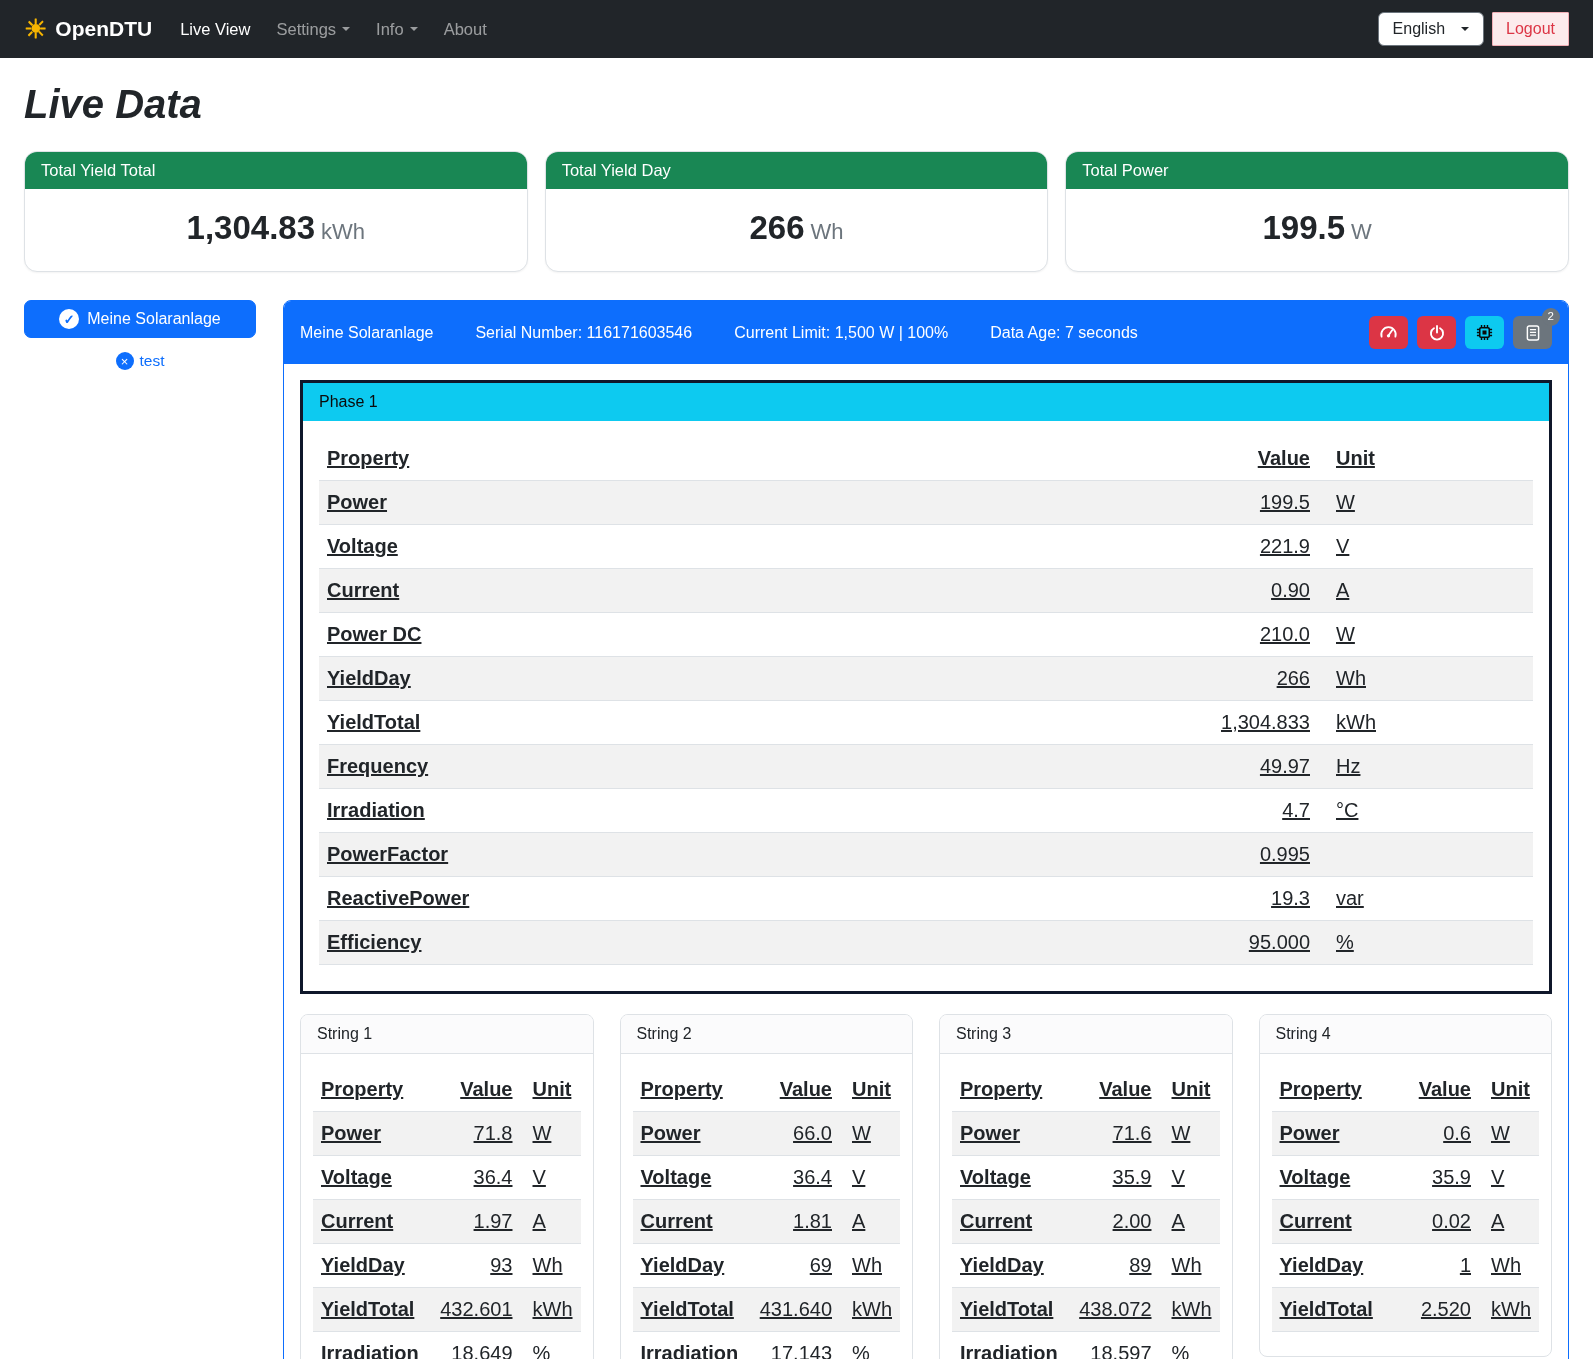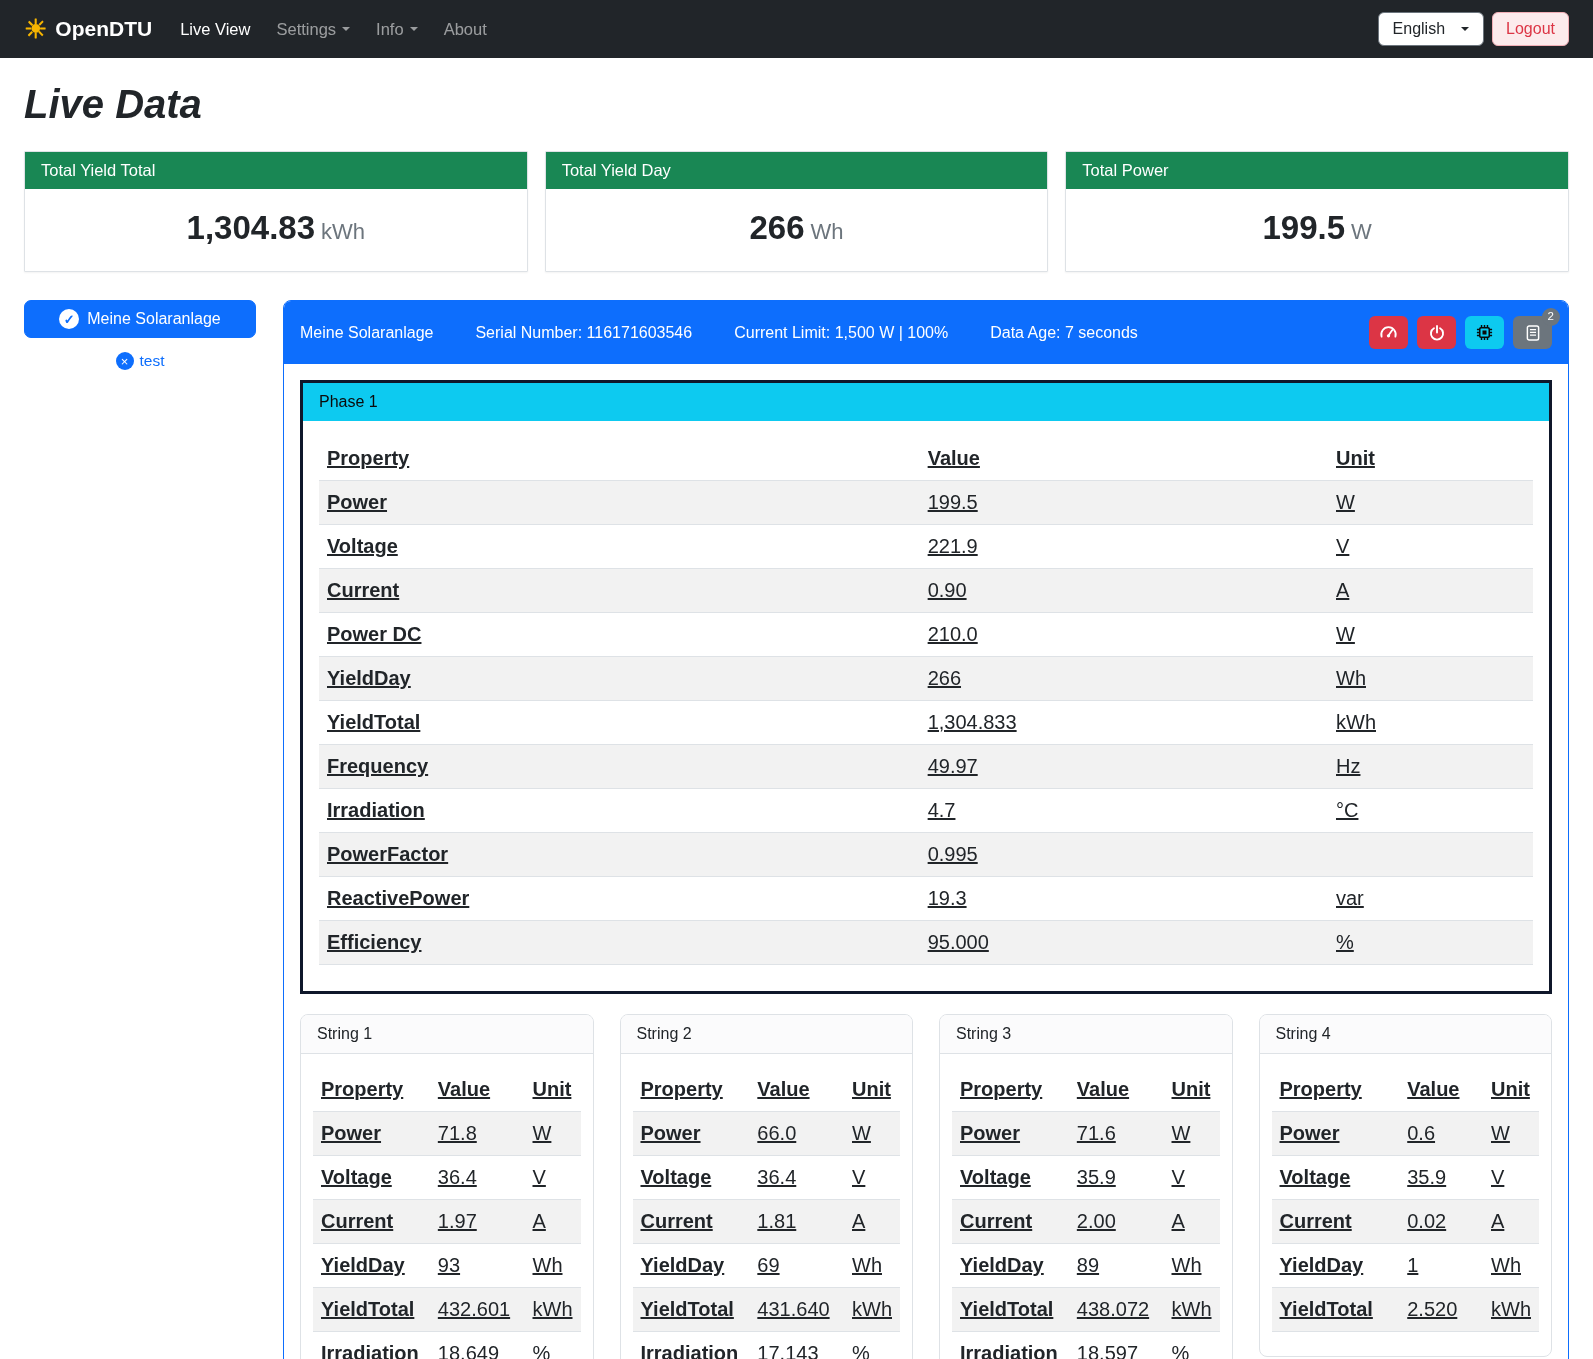--- a/index.html
+++ b/index.html
@@ -47,34 +47,34 @@
     padding: 7px 14px; font-size: 16px;
     display: flex; align-items: center; gap: 16px; cursor: pointer;
   }
   .caret-dark {
     display: inline-block;
     border: 4px solid transparent; border-top-color: #212529;
     transform: translateY(2px);
   }
   .logout-btn {
     background: #fcebec; color: #dc3545;
-    border: 1px solid #f1aeb5; border-radius: 6px;
+    border: 1px solid #f1aeb5; border-radius: 1px;
     padding: 7px 13px; font-size: 16px; cursor: pointer;
     font-family: inherit;
   }
 
   
   .page { padding: 14px 24px 28px; }
   .page-title { font-size: 40px; font-weight: 700; margin: 10px 0 24px; font-style: italic; }
 
   
   .cards-row { display: flex; gap: 17px; margin-bottom: 28px; }
   .summary-card {
     flex: 1;
-    border: 1px solid #dee2e6; border-radius: 1px;
+    border: 1px solid #dee2e6; border-radius: 13px;
     overflow: hidden;
     box-shadow: 0 1px 2px rgba(0,0,0,.05);
     background: #fff;
   }
   .summary-head {
     background: #198754; color: #fff;
     padding: 9px 16px; font-size: 16.5px;
   }
   .summary-body { padding: 20px 16px 24px; text-align: center; }
   .summary-value { font-size: 33px; font-weight: 700; color: #212529; }
@@ -148,21 +148,21 @@
   .phase-body { padding: 16px 16px 26px; }
 
   table.data-table { width: 100%; border-collapse: collapse; font-size: 20px; text-decoration: underline; }
   table.data-table th, table.data-table td {
     padding: 10px 8px;
     border-bottom: 1px solid #dee2e6;
     text-align: left;
   }
   table.data-table th { font-weight: 700; }
   table.data-table .prop { font-weight: 700; }
-  table.data-table .val  { }
+  table.data-table .val  { text-align: right; }
   table.data-table tbody tr:nth-child(odd) td { background: rgba(0,0,0,.05); }
 
   .phase-table .unit { width: 215px; padding-left: 18px; }
 
   
   .strings-row { display: flex; gap: 26px; align-items: flex-start; }
   .string-card {
     flex: 1;
     border: 1px solid #dee2e6; border-radius: 8px;
     overflow: hidden; background: #fff;

